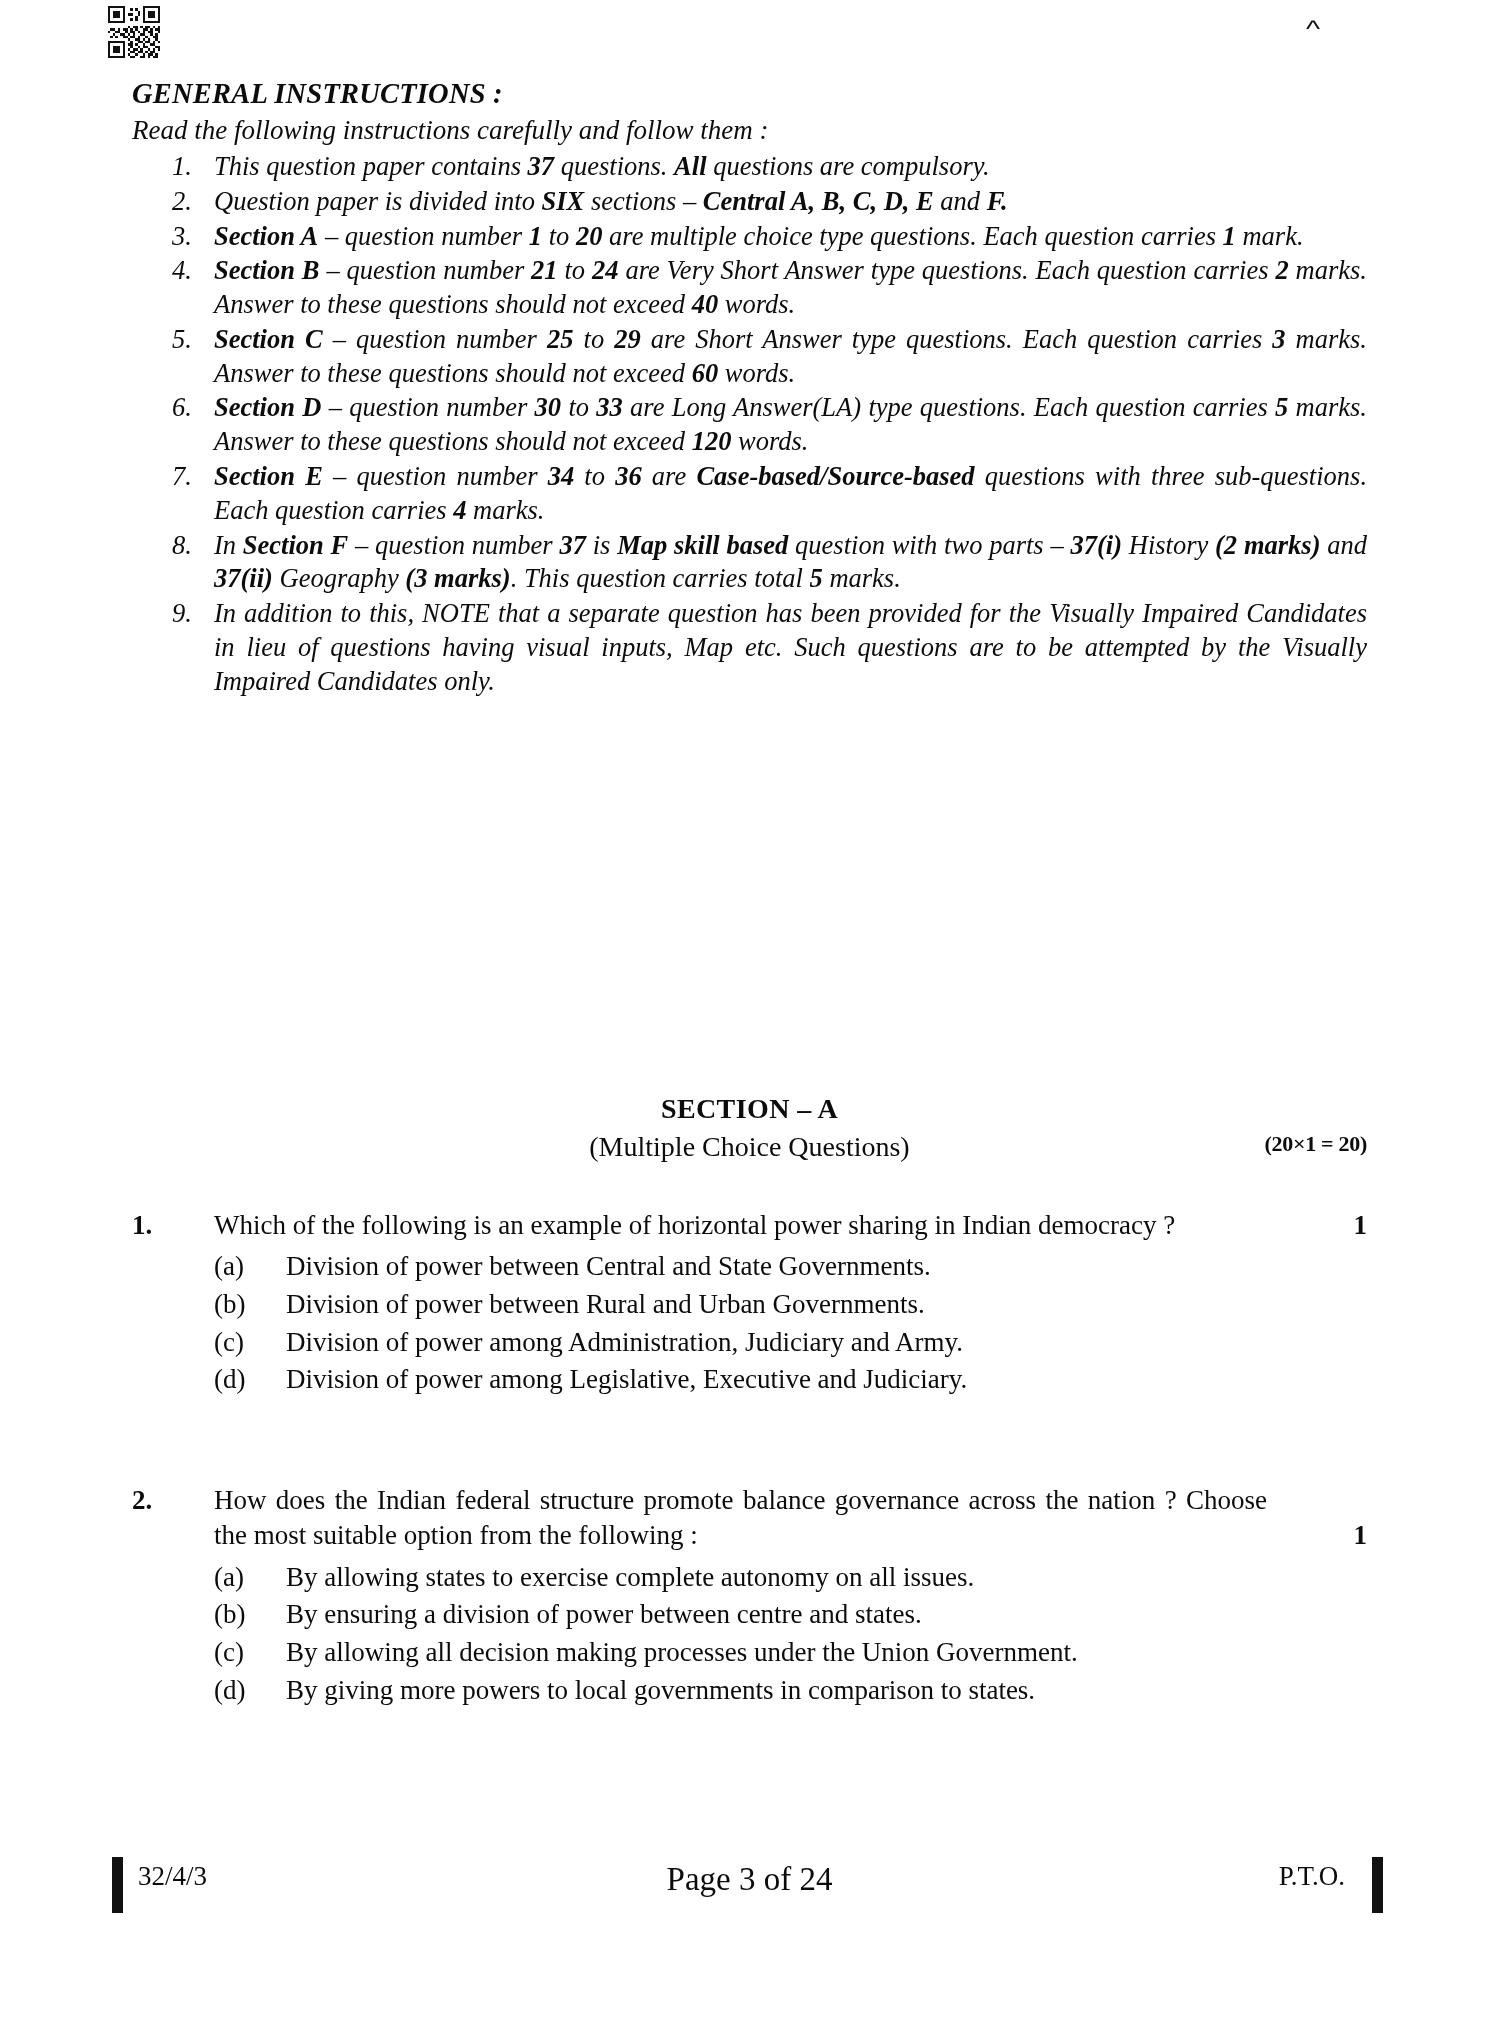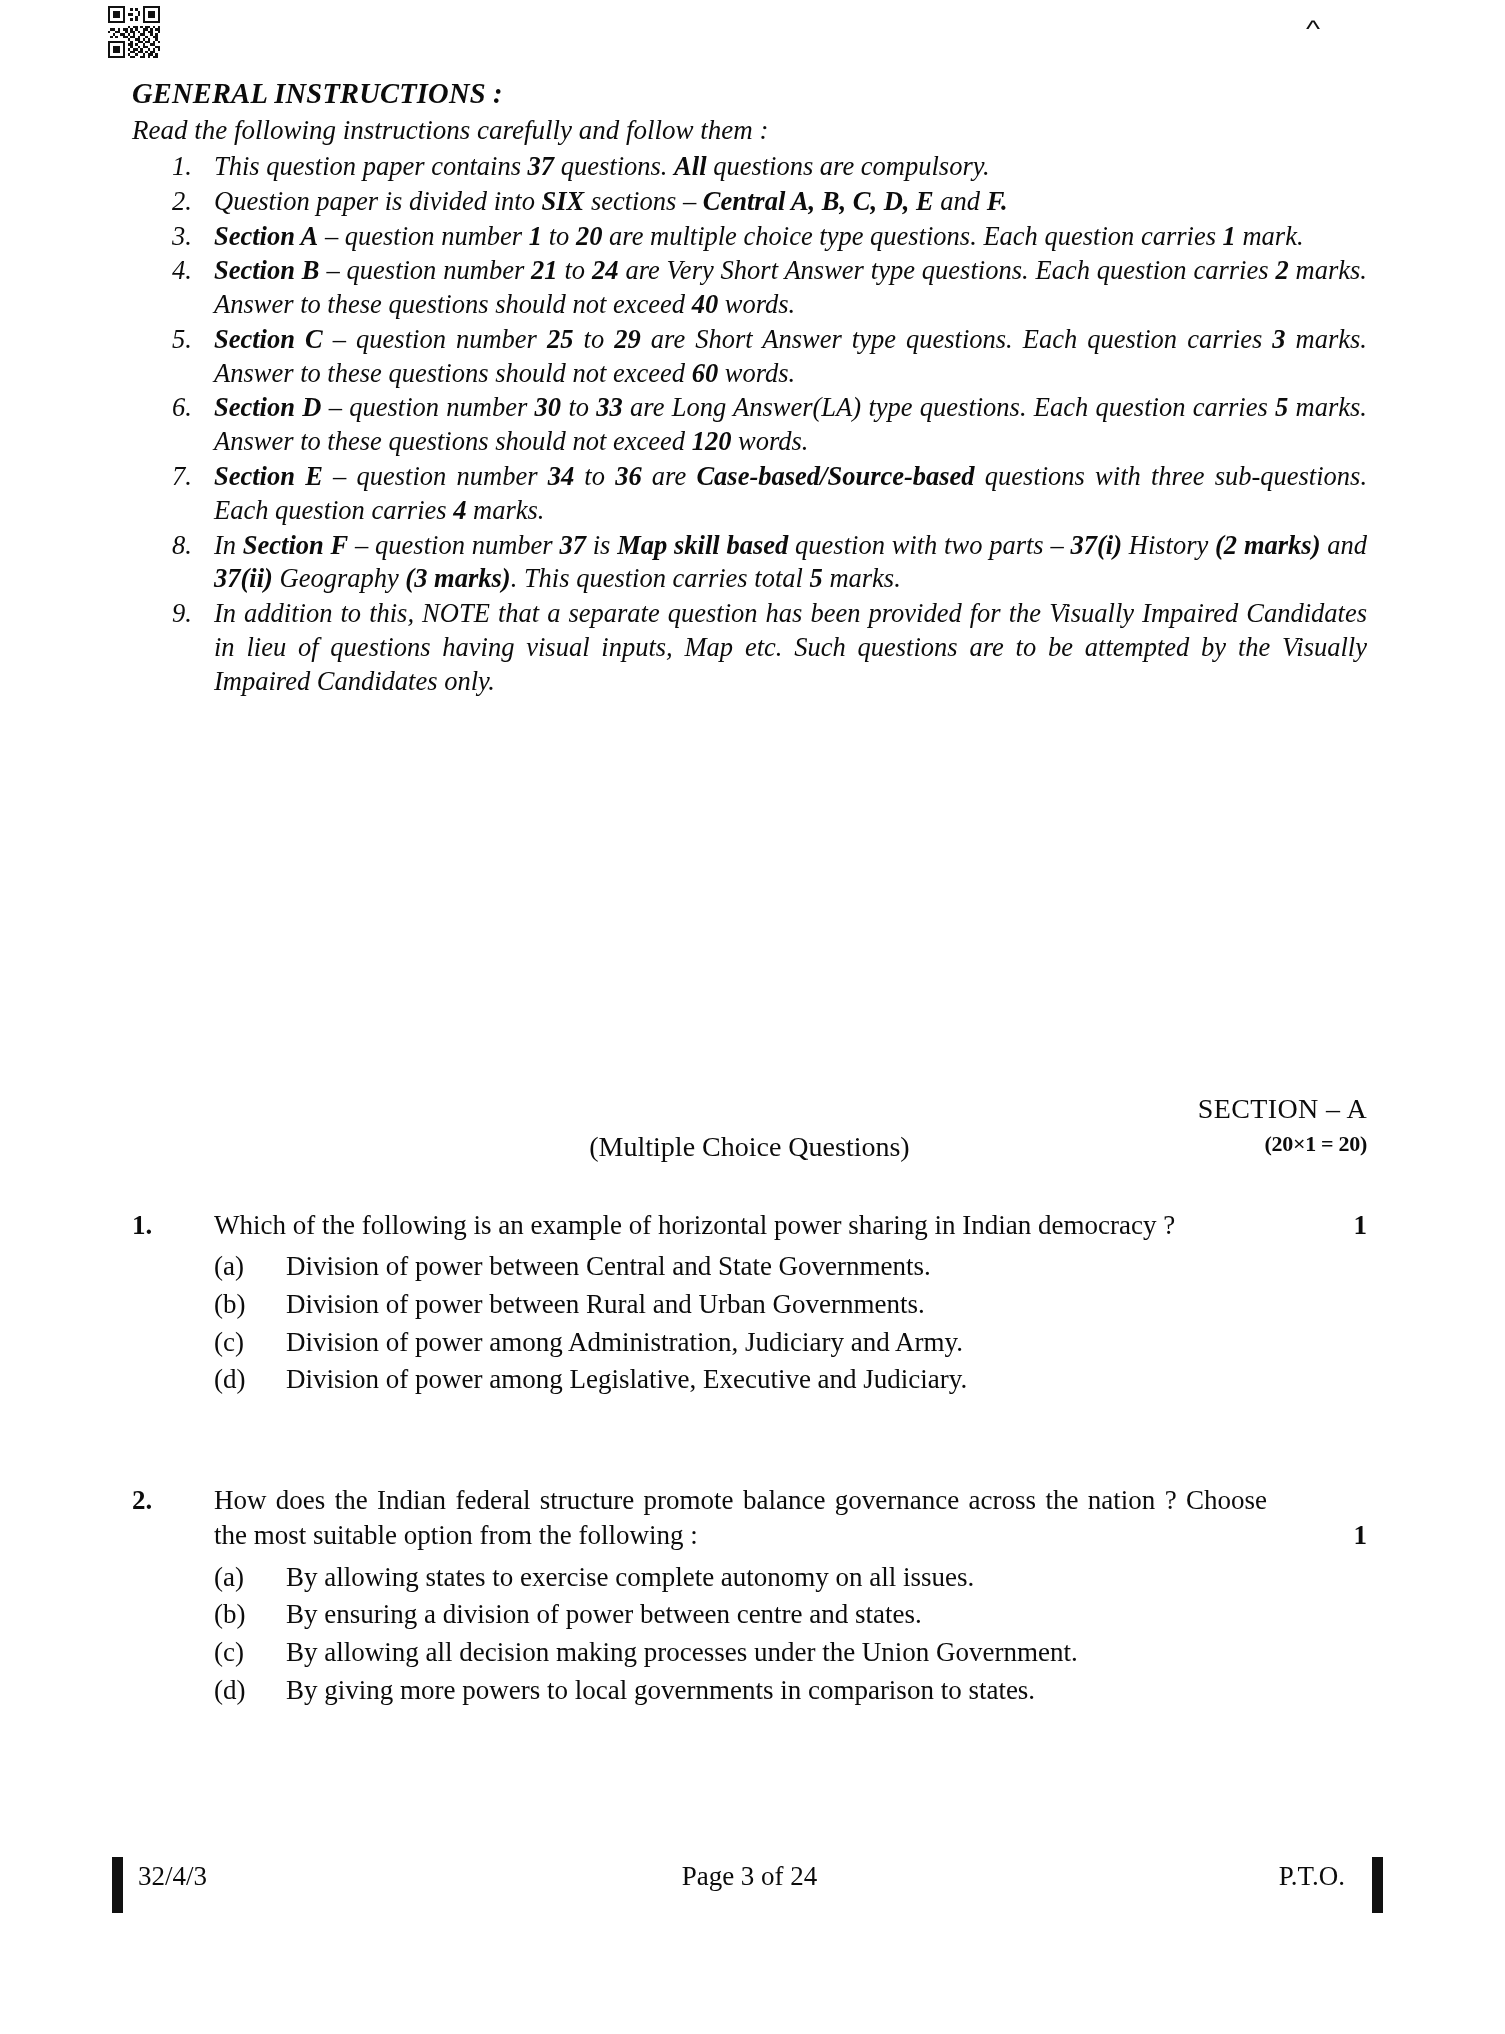--- a/index.html
+++ b/index.html
@@ -90,24 +90,23 @@
 
   
   .section-head {
     position: absolute;
     left: 132px;
     top: 1093px;
     width: 1235px;
     text-align: center;
   }
   .section-head .sh-line1 {
-    font-weight: normal;
+    font-weight: bold;
     font-size: 28px;
     letter-spacing: 0.4px;
-    text-align: right;
   }
   .section-head .sh-line2-row {
     position: relative;
     margin-top: 6px;
   }
   .section-head .sh-line2 {
     font-weight: normal;
     font-size: 28px;
     display: inline-block;
   }
@@ -191,21 +190,21 @@
     left: 6px;
     top: 6px;
     font-size: 27px;
   }
   .footer .pageno {
     position: absolute;
     left: 0;
     right: 0;
     top: 6px;
     text-align: center;
-    font-size: 27px;
+    font-size: 33px;
   }
   .footer .pto {
     position: absolute;
     right: 22px;
     top: 6px;
     font-size: 27px;
   }
 </style>
 </head>
 <body>

